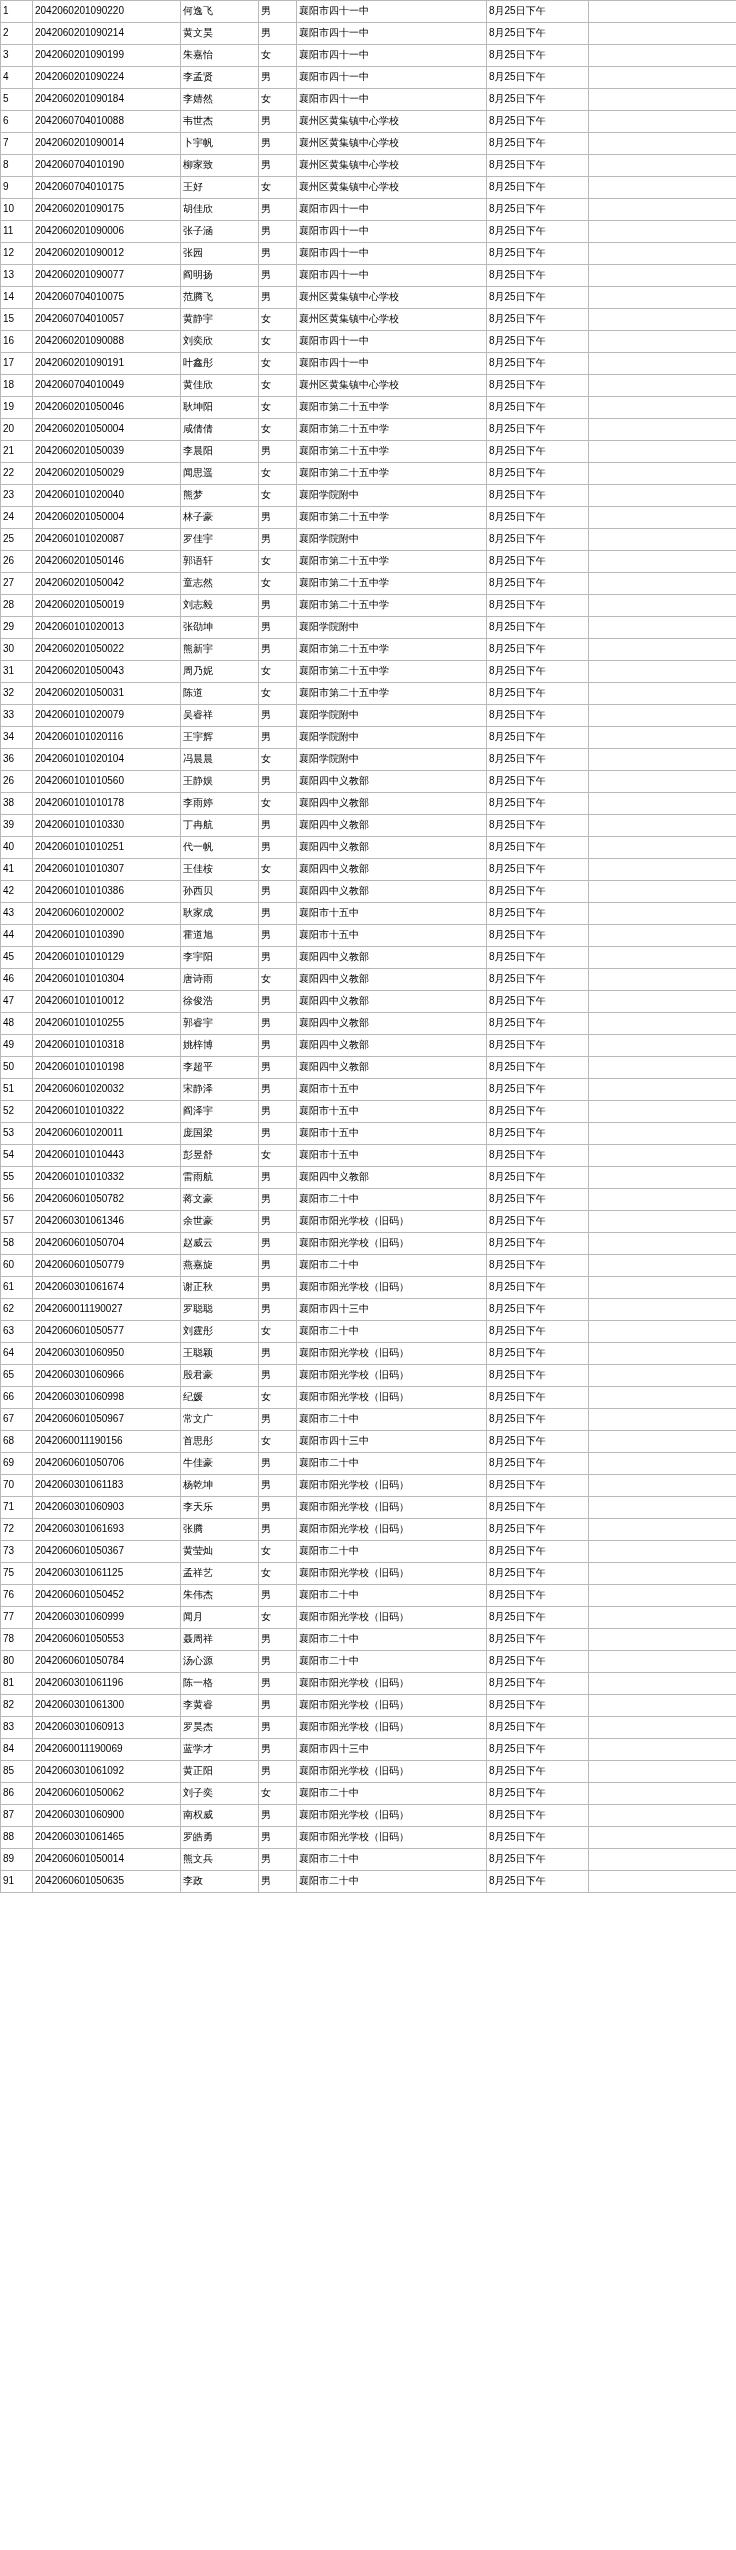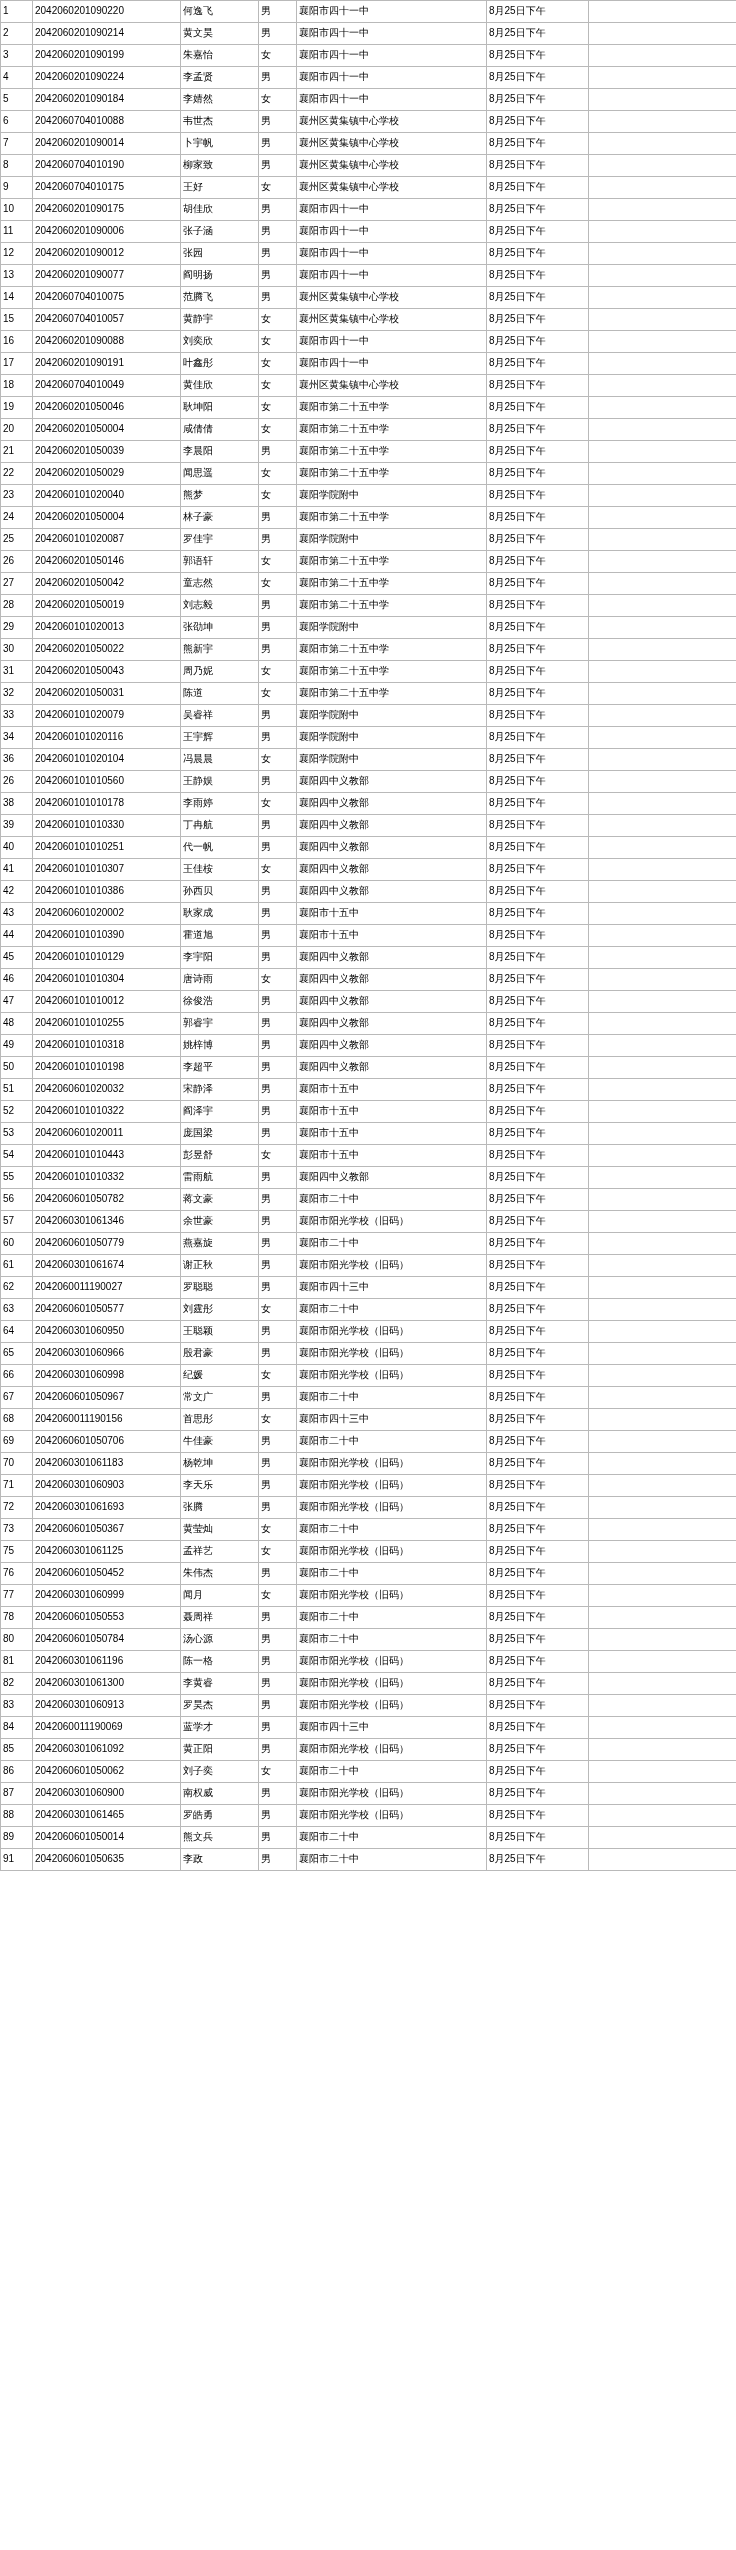--- a/index.html
+++ b/index.html
@@ -554,20 +554,29 @@
       <tr>
         <td class="idx">57</td>
         <td class="num">2042060301061346</td>
         <td class="name">余世豪</td>
         <td class="sex">男</td>
         <td class="school">襄阳市阳光学校（旧码）</td>
         <td class="time">8月25日下午</td>
         <td class="pad"></td>
       </tr>
       <tr>
+        <td class="idx">58</td>
+        <td class="num">2042060601050704</td>
+        <td class="name">赵威云</td>
+        <td class="sex">男</td>
+        <td class="school">襄阳市阳光学校（旧码）</td>
+        <td class="time">8月25日下午</td>
+        <td class="pad"></td>
+      </tr>
+      <tr>
         <td class="idx">60</td>
         <td class="num">2042060601050779</td>
         <td class="name">燕嘉旋</td>
         <td class="sex">男</td>
         <td class="school">襄阳市二十中</td>
         <td class="time">8月25日下午</td>
         <td class="pad"></td>
       </tr>
       <tr>
         <td class="idx">61</td>

